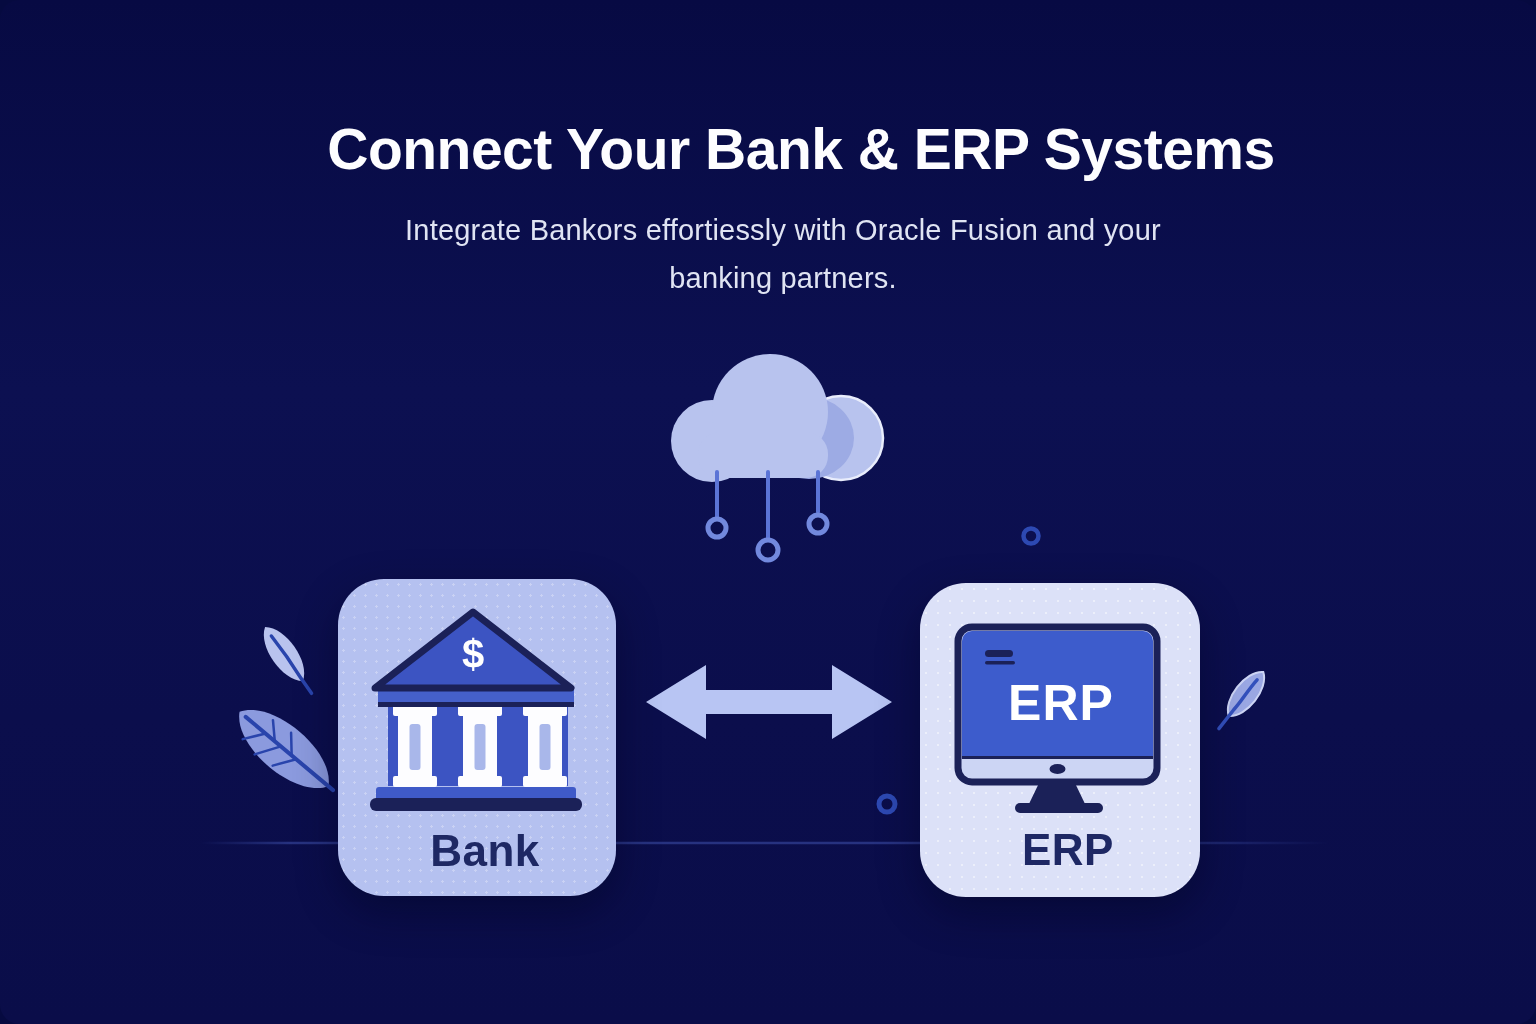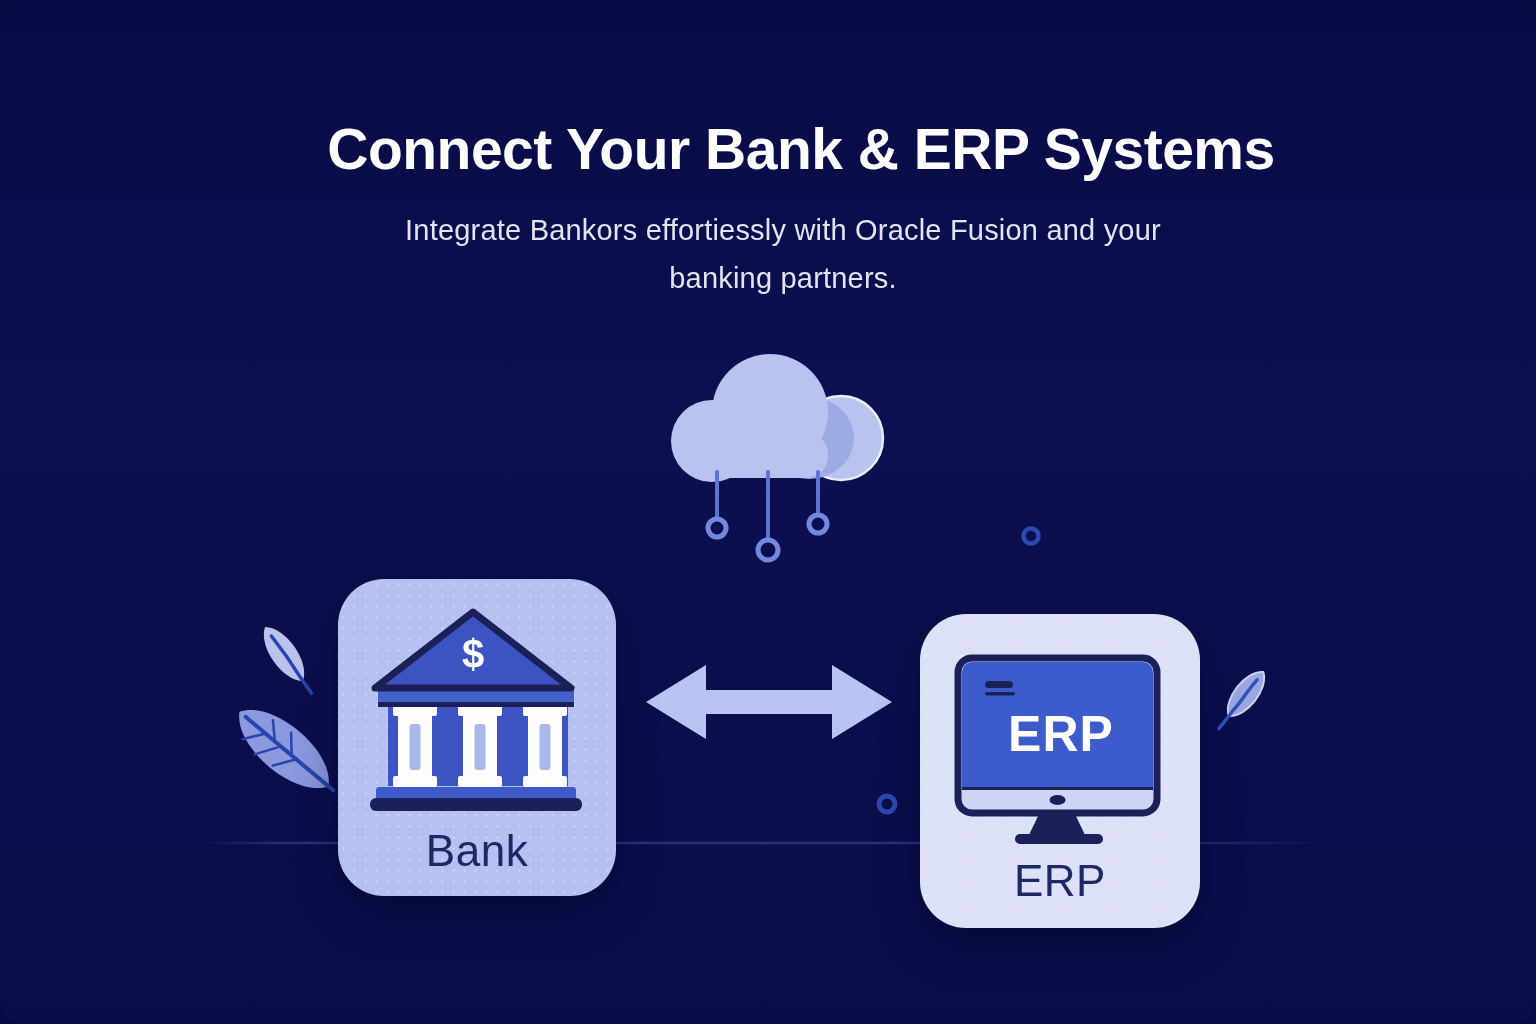--- a/index.html
+++ b/index.html
@@ -27,28 +27,27 @@
   }
   .card-bank{
     left:338px;top:579px;width:278px;height:317px;background:#b5c1f0;
     background-image:radial-gradient(rgba(255,255,255,.28) 1px,transparent 1.4px);
     background-size:11px 11px;
   }
   .card-erp{
     left:920px;top:583px;width:280px;height:314px;background:#dce1f8;
     background-image:radial-gradient(rgba(255,255,255,.45) 1px,transparent 1.4px);
     background-size:12px 12px;
-    margin-top:31px;
   }
   .card svg{position:absolute;}
   .bank-art{left:32px;top:26px;}
   .erp-art{left:33px;top:40px;}
   .card-label{
-    position:absolute;left:0;width:100%;text-align:center;
-    font-size:44px;font-weight:400;color:#1e2864;letter-spacing:.5px;
+    position:absolute;left:8px;width:100%;text-align:center;
+    font-size:44px;font-weight:700;color:#1e2864;letter-spacing:.5px;
     line-height:44px;
   }
   .card-bank .card-label{top:250px;}
   .card-erp .card-label{top:245px;}
   .icon-text{font-family:"Liberation Sans",sans-serif;}
 </style>
 </head>
 <body>
 
 <div class="stage">

